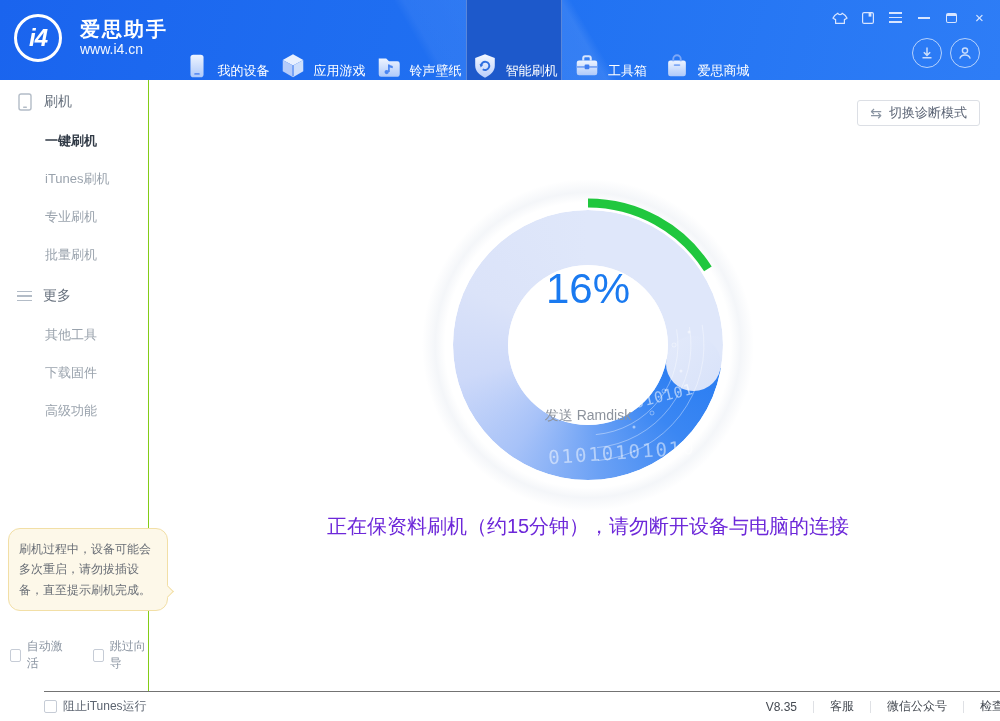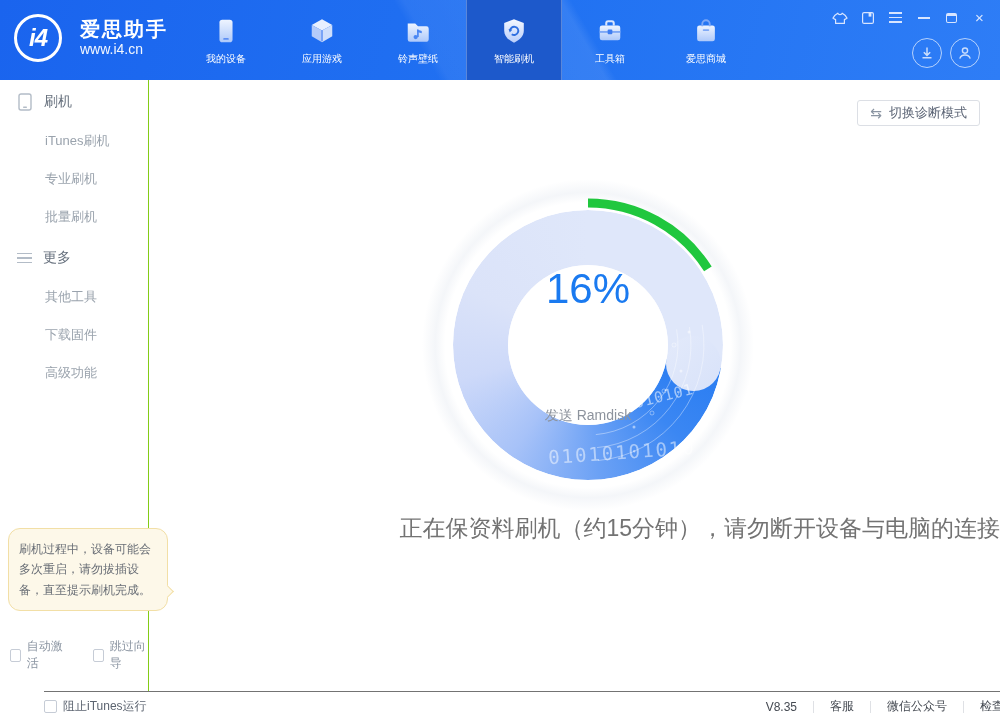--- a/index.html
+++ b/index.html
@@ -24,23 +24,23 @@
     width:48px; height:48px; border:3px solid #fff; border-radius:50%;
     display:flex; align-items:center; justify-content:center;
     color:#fff; font-weight:bold; font-style:italic; font-size:24px; letter-spacing:-1px;
   }
   .logo-text { color:#fff; line-height:1.15; }
   .logo-title { font-size:20px; font-weight:bold; letter-spacing:2px; }
   .logo-sub { font-size:14px; opacity:.95; }
 
   .nav { position:absolute; left:178px; top:0; height:80px; display:flex; z-index:2; }
   .nav-item {
-    width:96px; height:80px; display:flex; flex-direction:column;
-    align-items:center; justify-content:center; gap:7px;
-    color:#fff; font-size:10px; cursor:pointer;
+    width:96px; height:80px; display:flex; 
+    align-items:flex-end; justify-content:center; gap:7px;
+    color:#fff; font-size:13px; cursor:pointer;
   }
   .nav-item.active {
     background:#1d59cb;
     box-shadow:inset 1px 0 0 rgba(255,255,255,.28), inset -1px 0 0 rgba(255,255,255,.28);
   }
   .nav-ico { height:30px; display:flex; align-items:flex-end; }
 
   .win-controls { position:absolute; right:12px; top:9px; display:flex; align-items:center; gap:11px; z-index:3; }
   .wicon { width:17px; height:17px; display:flex; align-items:center; justify-content:center; cursor:pointer; color:#d8e5ff; font-size:15px; }
   .menu-lines { width:13px; display:flex; flex-direction:column; gap:3px; }
@@ -102,21 +102,21 @@
   .binary { position:absolute; color:rgba(255,255,255,.55); font-family:"DejaVu Sans Mono","Liberation Mono",monospace; }
   .binary.top { left:196px; top:192px; font-size:15px; letter-spacing:1px; transform:rotate(-14deg); }
   .binary.bottom { left:110px; top:246px; font-size:19px; letter-spacing:2px; transform:rotate(-4deg); color:rgba(255,255,255,.5); }
   .inner {
     position:absolute; left:70px; top:70px; width:160px; height:160px; border-radius:50%;
     background:#fff; display:flex; flex-direction:column; align-items:center; justify-content:space-between; gap:12px;
   }
   .pct { font-size:42px; color:#1a7af0; }
   .stage { font-size:14px; color:#8d939d; }
 
-  .status-text { position:absolute; left:0; top:433px; width:100%; text-align:right; font-size:23px; color:#737373; }
+  .status-text { position:absolute; left:0; top:433px; width:100%; text-align:center; font-size:20px; color:#6d28d9; }
 
   
   .statusbar {
     position:absolute; left:0; bottom:0; width:1000px; height:30px;
     background:#fff; border-top:1px solid #737373;
     display:flex; align-items:center; padding:0 0; font-size:12px; color:#5c6470;margin-left:44px;
   }
   .sb-right { margin-left:auto; display:flex; align-items:center; }
   .sb-item { padding:0 16px; cursor:pointer; color:#454a52; }
   .sb-ver { padding:0 16px; color:#454a52; }
@@ -284,20 +284,21 @@
 
   <div class="side-header">
     <span>
       <svg width="16" height="18" viewBox="0 0 16 18">
         <rect x="2" y="1" width="12" height="16" rx="2" fill="none" stroke="#b3bcc7" stroke-width="1.4"></rect>
         <rect x="6" y="13.4" width="4" height="1.5" rx=".7" fill="#b3bcc7"></rect>
       </svg>
     </span>
     <span>刷机</span>
   </div>
+  <div class="side-item active">一键刷机</div>
   <div class="side-item">iTunes刷机</div>
   <div class="side-item">专业刷机</div>
   <div class="side-item">批量刷机</div>
 
   <div class="side-header">
     <span class="ham">
         <i></i>
         <i></i>
         <i></i>
       </span>

